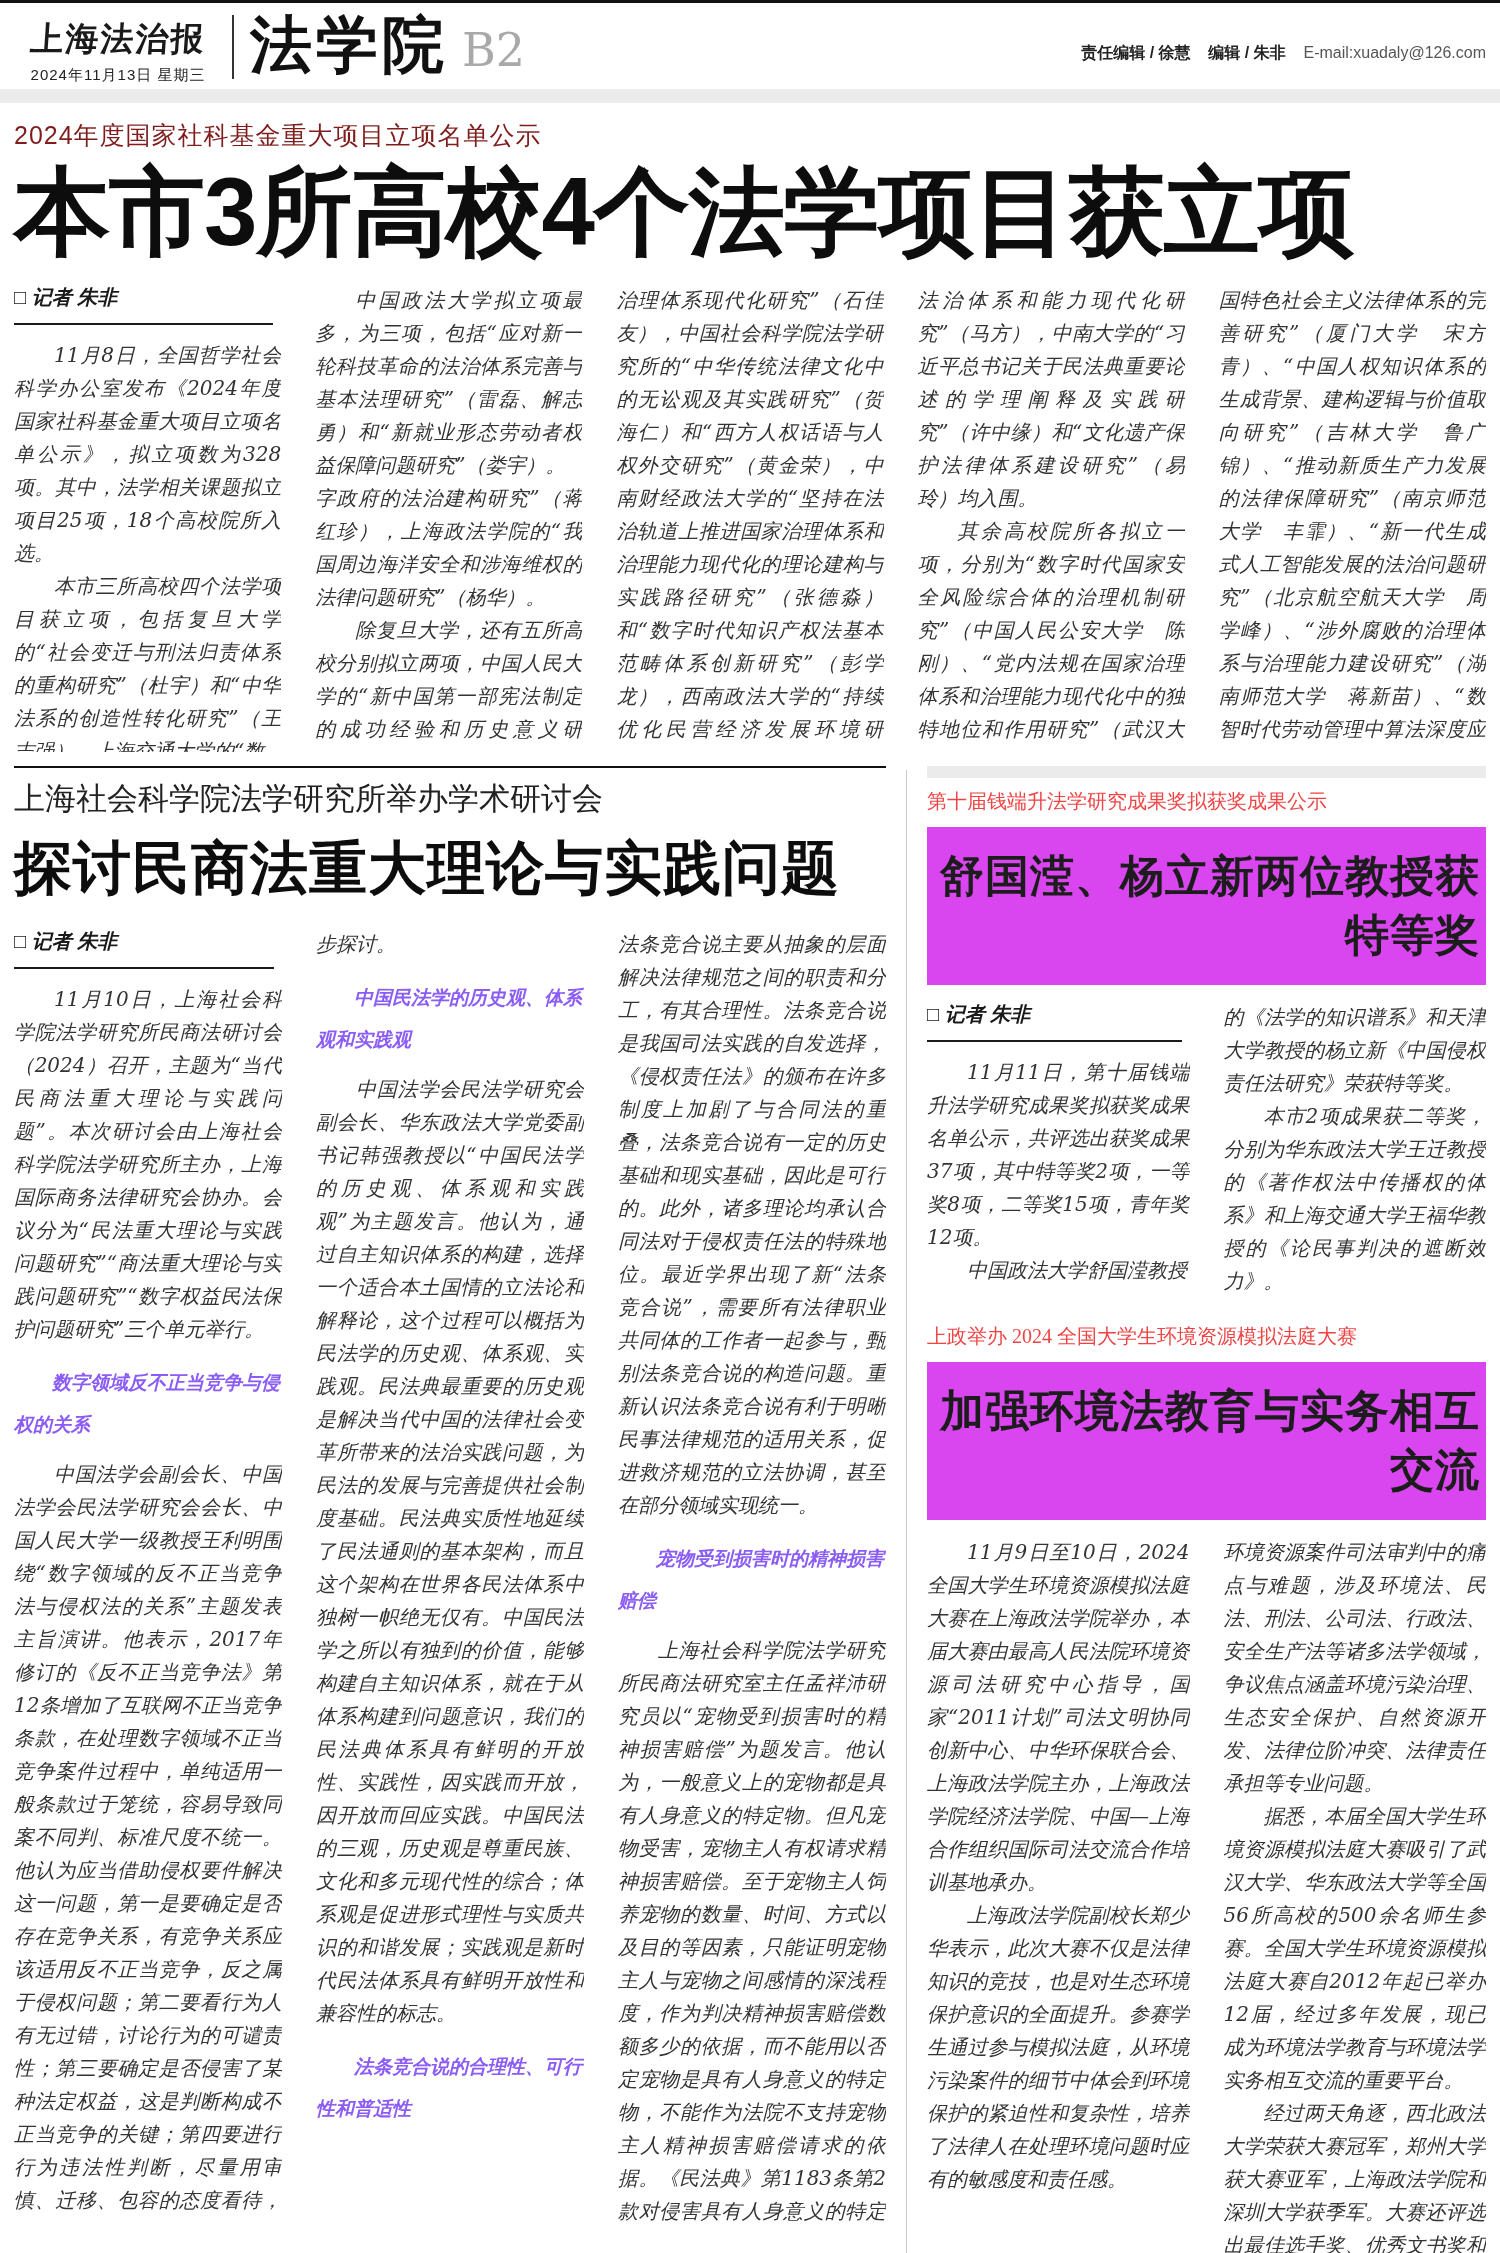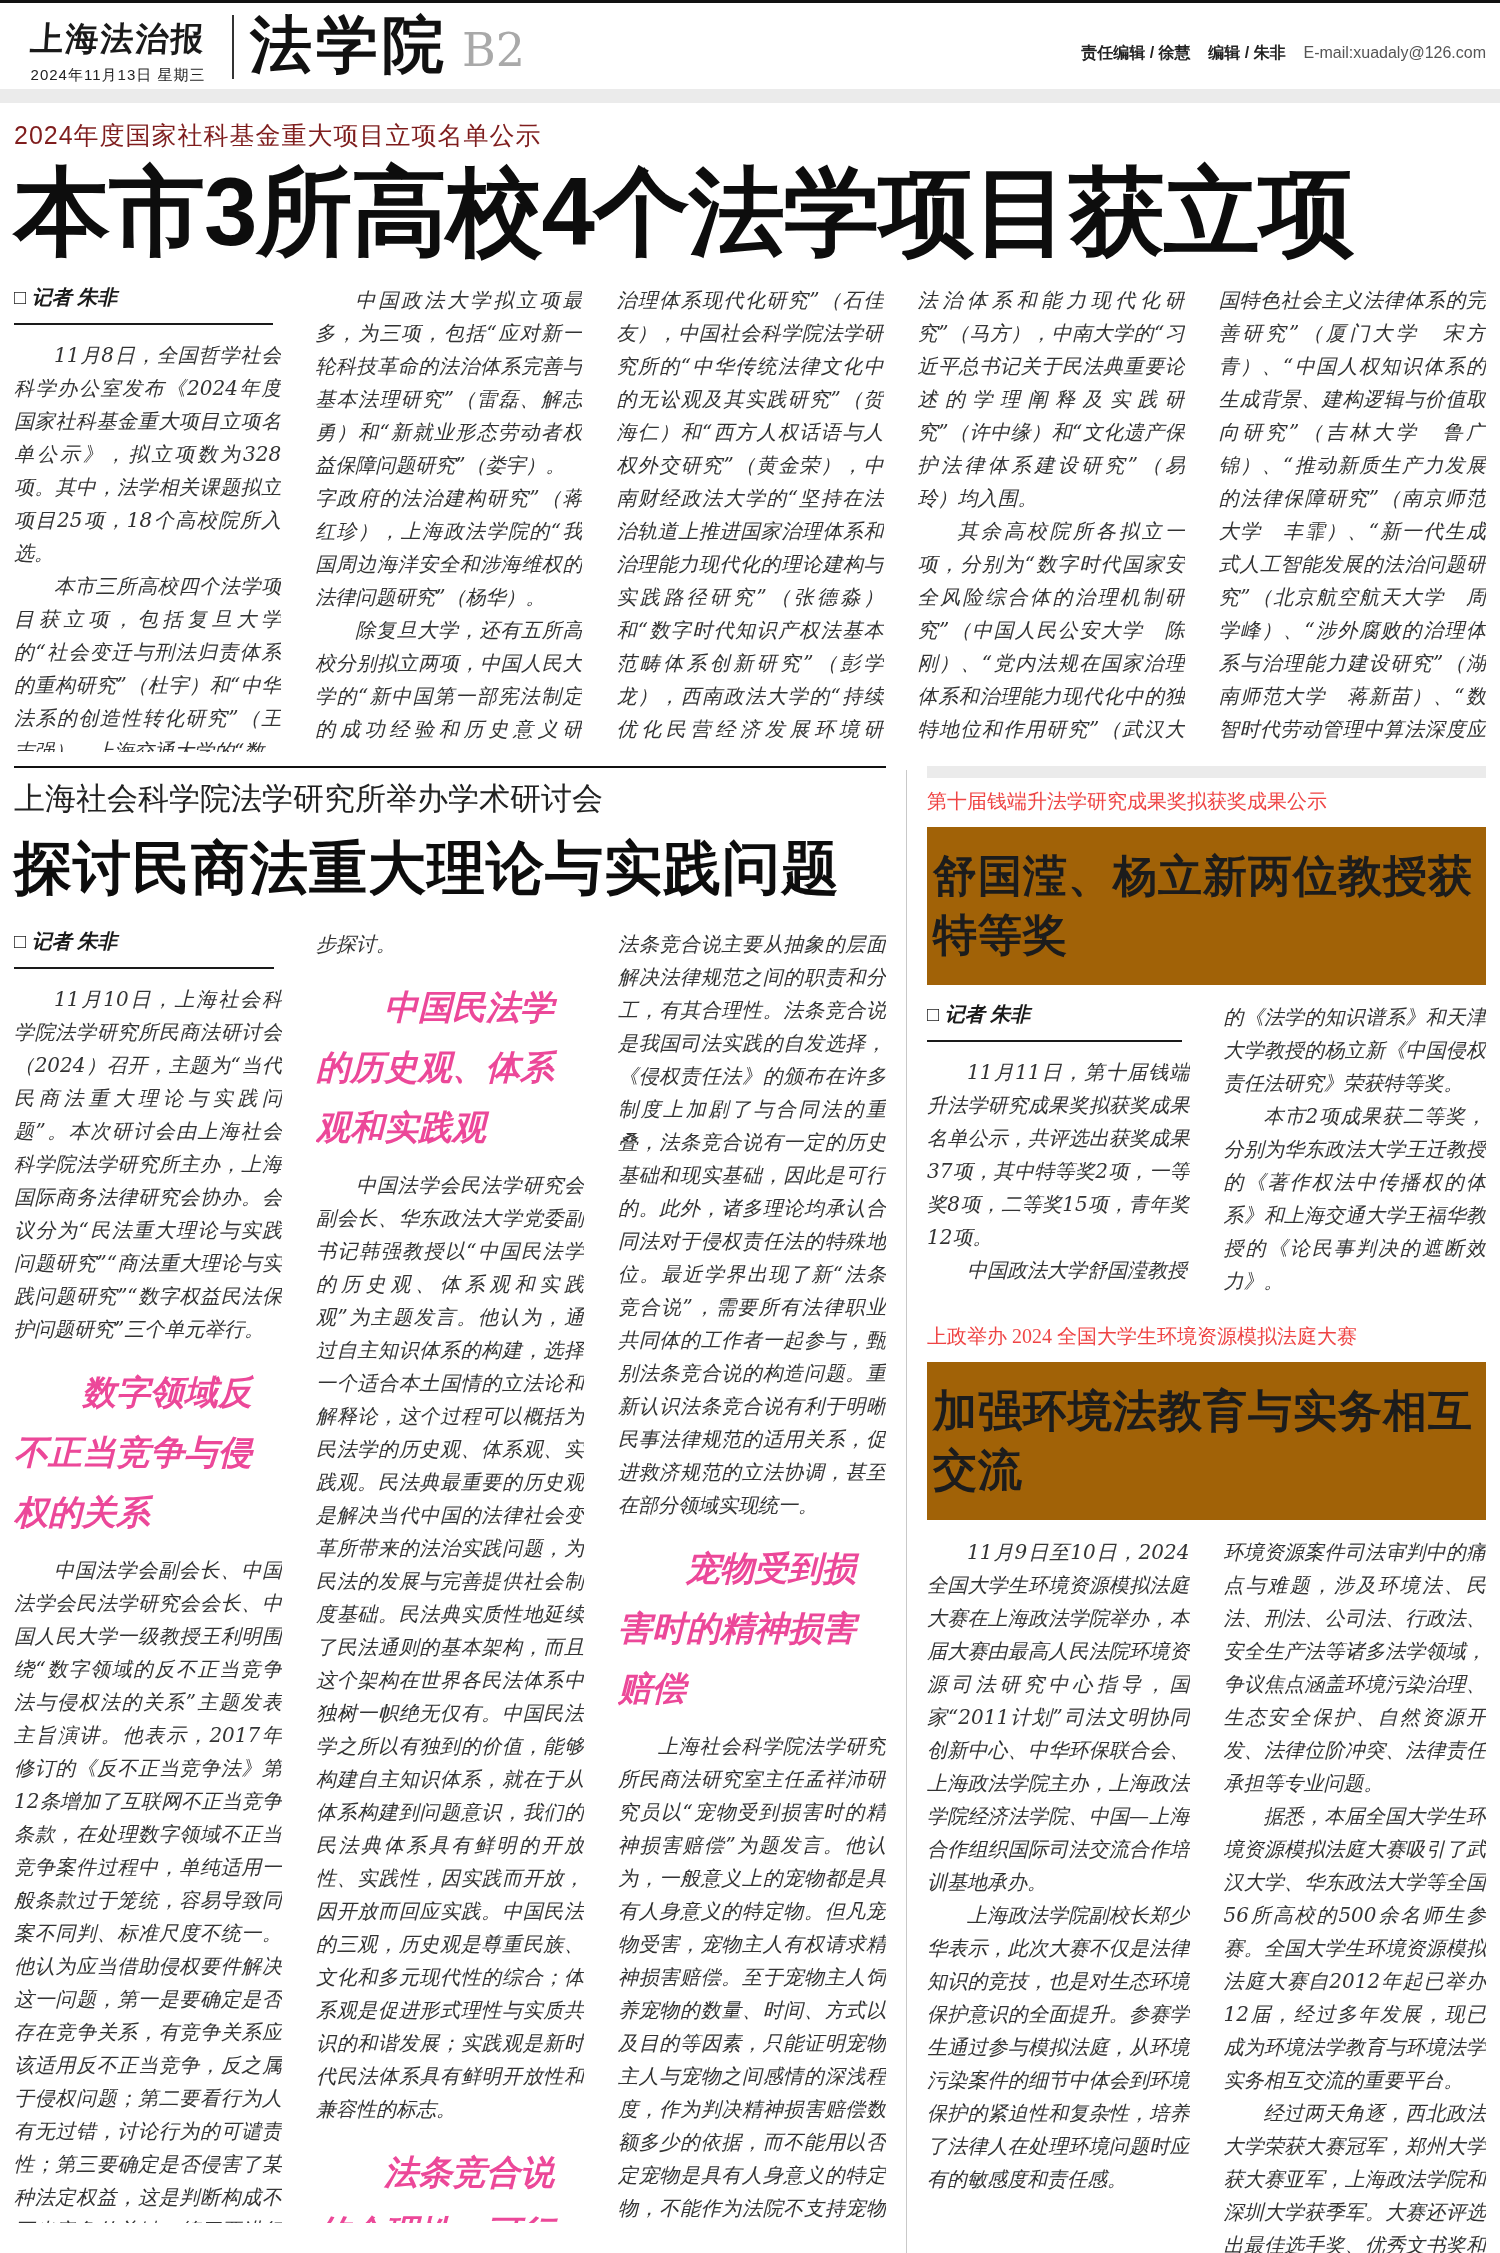--- a/index.html
+++ b/index.html
@@ -16,21 +16,21 @@
                 font-family:"Liberation Sans",sans-serif;letter-spacing:4px;}
   .page-no{font-size:46px;color:#a9a9a9;margin:14px 0 0 14px;font-family:"DejaVu Serif",serif;}
   .editors{margin-left:auto;margin-top:34px;font-size:16px;color:#555;font-family:"Liberation Sans",sans-serif;}
   .editors b{color:#222;font-weight:700;}
   .gray-band{height:14px;background:#ebebeb;}
   
   .para{margin:0;font-size:20px;line-height:33px;text-align:justify;text-indent:2em;color:#333;}
   .para.cont{text-indent:0;}
   .byline{font-size:20px;font-weight:700;color:#1a1a1a;padding-bottom:12px;margin-bottom:14px;
           border-bottom:2px solid #1a1a1a;width:97%;font-family:"Liberation Sans",sans-serif;}
-  .subhead{font-size:34px;font-weight:700;line-height:60px;color:#ec4899;margin:16px 0 12px 0;
+  .subhead{font-size:19px;font-weight:700;line-height:42px;color:#8b5cf6;margin:16px 0 12px 0;
            text-indent:2em;font-family:"Liberation Sans",sans-serif;}
   .cols{display:flex;gap:34px;overflow:hidden;font-style:italic;}
   .col{flex:1 1 0;overflow:hidden;}
   
   .article1{padding:0 14px;}
   .kicker{font-size:25px;color:#7f1d1d;font-weight:500;margin:16px 0 4px 0;
           font-family:"Liberation Sans",sans-serif;letter-spacing:1px;}
   .headline1{font-size:96px;font-weight:900;color:#0d0d0d;line-height:112px;letter-spacing:-1px;
              font-family:"Liberation Sans",sans-serif;}
   .article1 .cols{height:468px;margin-top:16px;}
@@ -39,21 +39,21 @@
   .seminar{width:872px;border-top:2px solid #111;padding-top:10px;}
   .kicker2{font-size:31px;color:#222;font-weight:500;font-family:"Liberation Sans",sans-serif;}
   .headline2{font-size:58px;font-weight:900;color:#0d0d0d;margin:10px 0 20px 0;
              font-family:"Liberation Sans",sans-serif;letter-spacing:1px;}
   .seminar .cols{height:1295px;}
   .vdivider{width:1px;background:#c9c9c9;margin:4px 20px 0 20px;}
   
   .rightcol{flex:1 1 0;position:relative;}
   .strip{height:12px;background:#ebebeb;margin-bottom:10px;}
   .rkicker{font-size:20px;color:#ef4444;font-weight:500;font-family:Liberation Serif, serif;margin:4px 0 12px 0;}
-  .hbox{background:#a16207;font-size:44px;font-weight:800;color:#1c1c1c;text-align:left;
+  .hbox{background:#d946ef;font-size:44px;font-weight:800;color:#1c1c1c;text-align:right;
         padding:20px 6px;font-family:"Liberation Sans",sans-serif;letter-spacing:1px;}
   .award .cols{height:292px;margin-top:16px;}
   .moot-gap{height:26px;}
   .moot .cols{height:790px;margin-top:16px;}
 </style>
 </head>
 <body>
 
 <div class="page">
   <div class="topline"></div>

